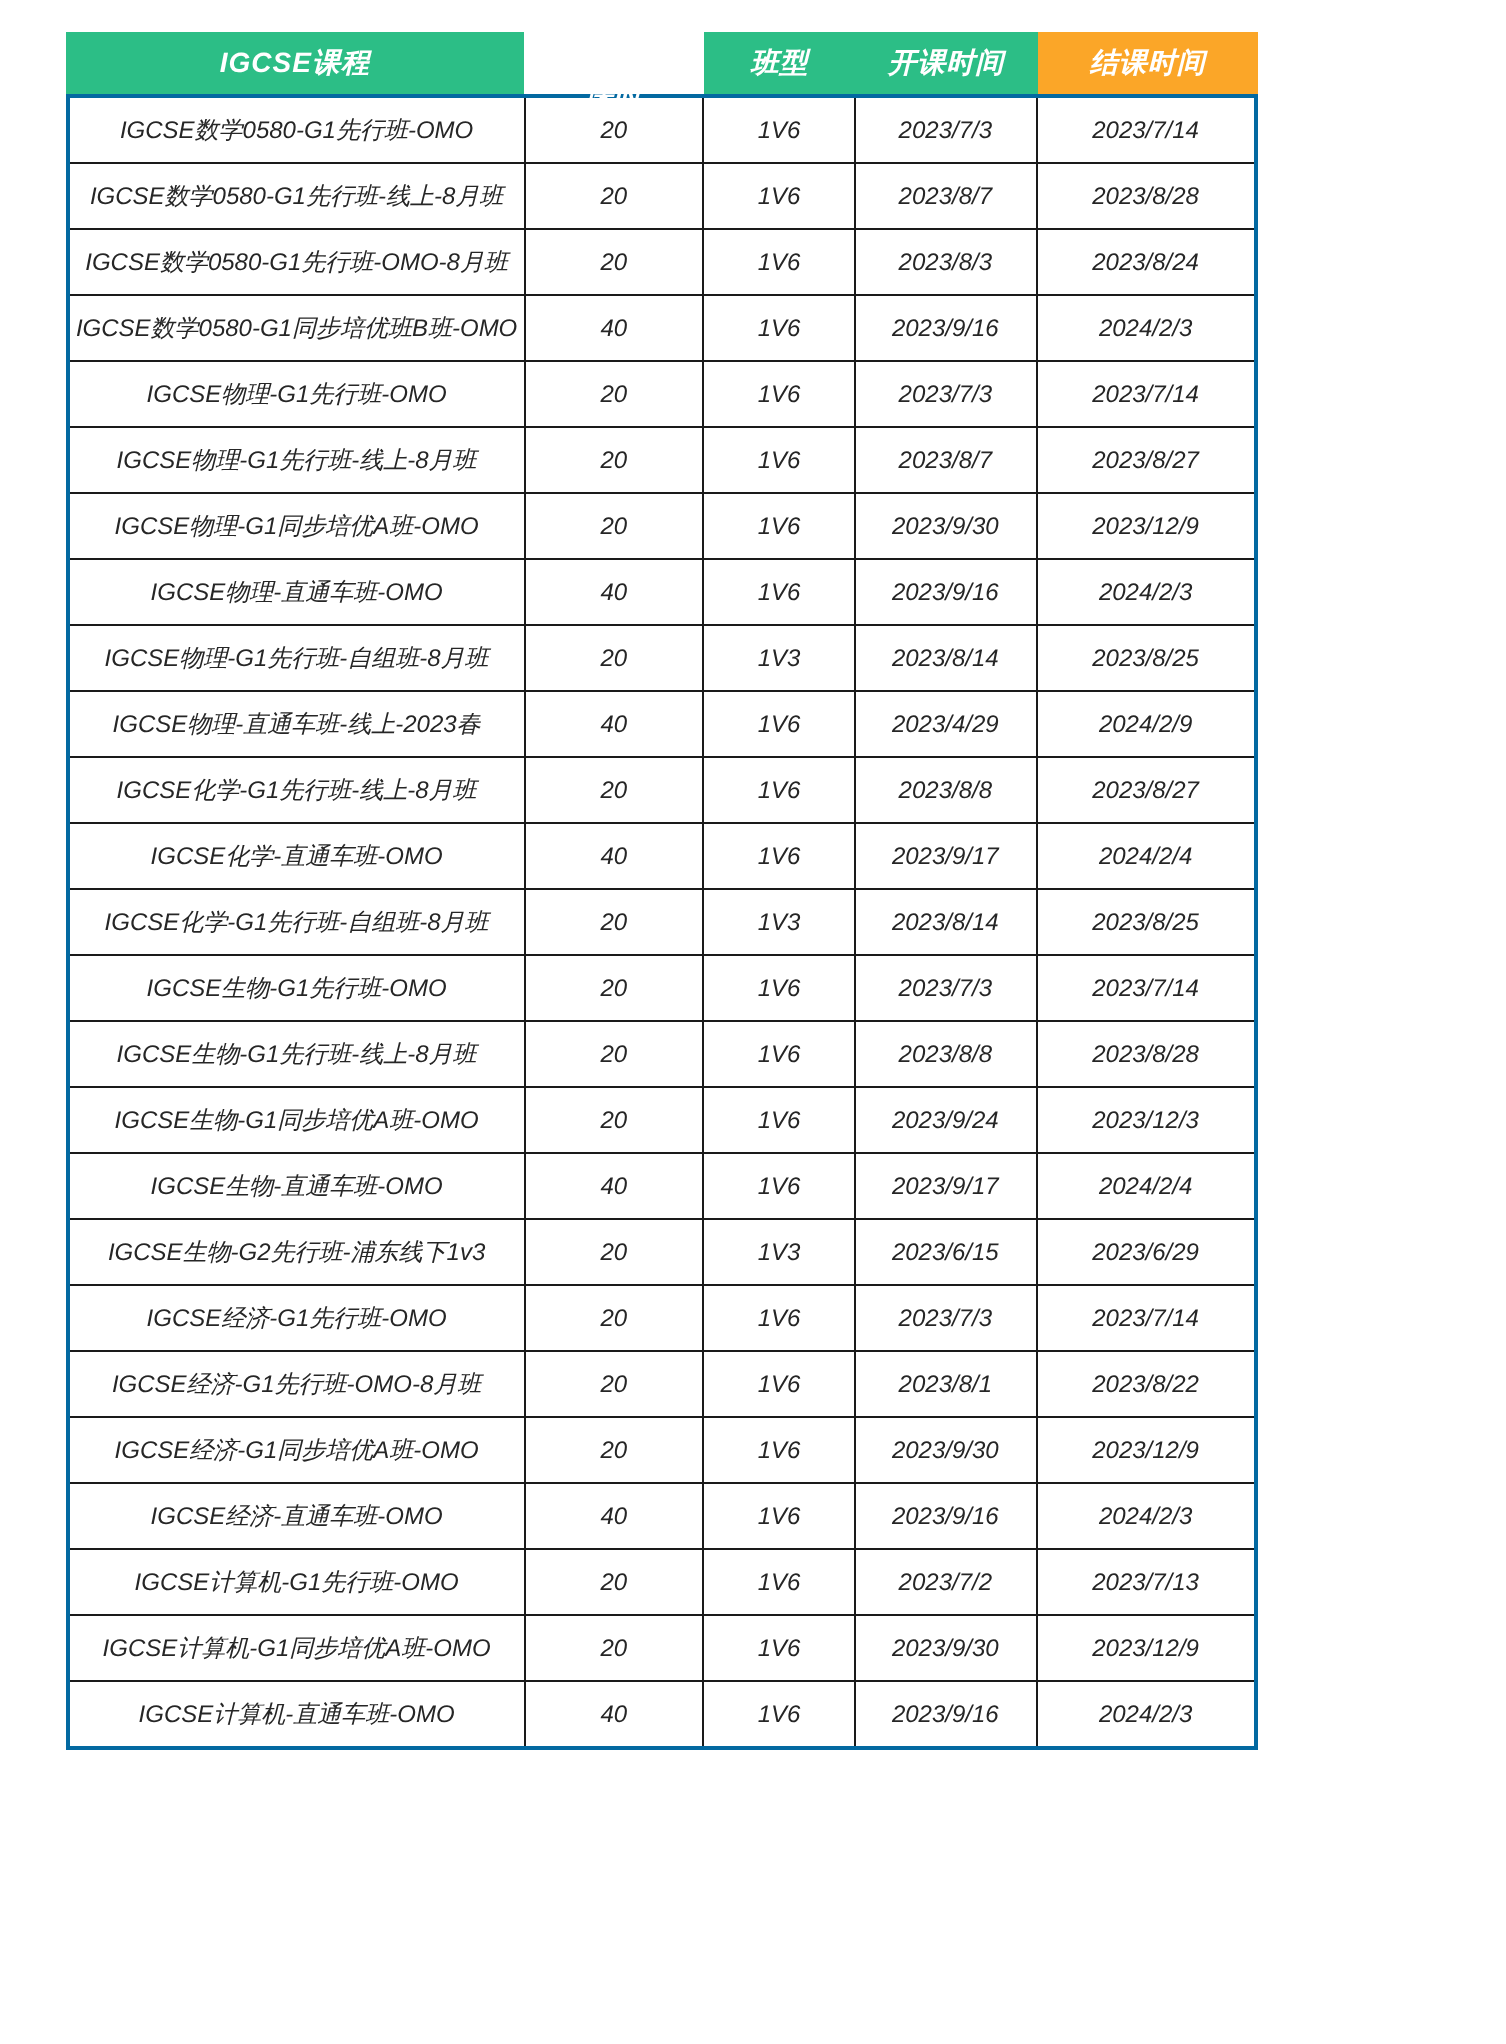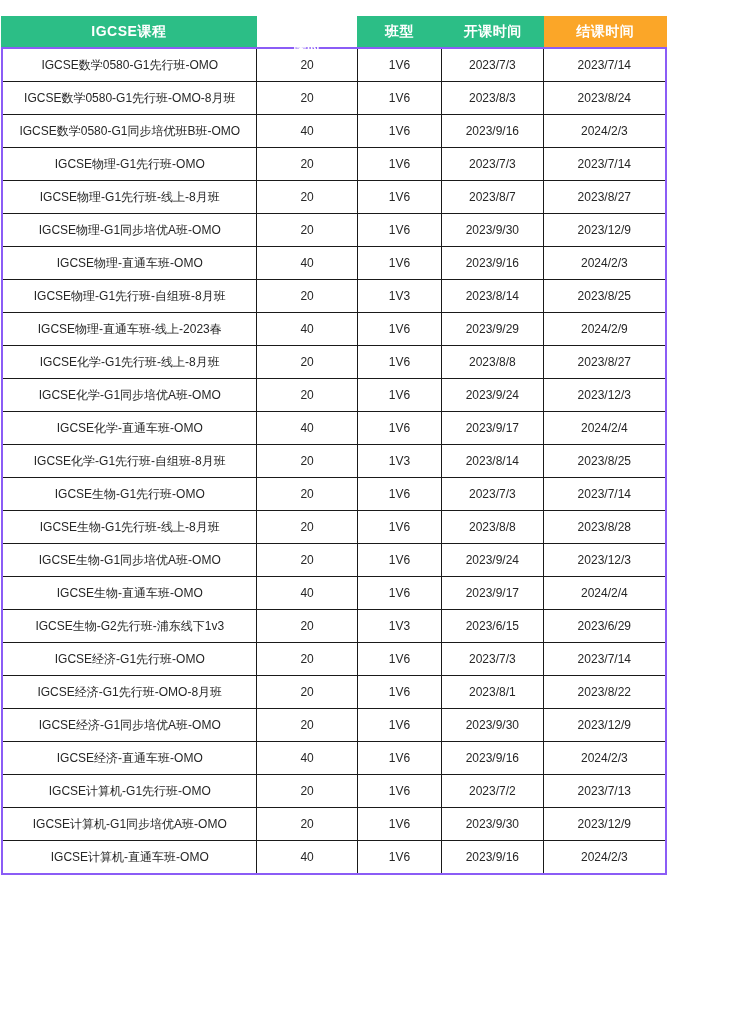--- a/index.html
+++ b/index.html
@@ -10,23 +10,24 @@
   }
   .page {
     position: relative;
     width: 753px;
     height: 1022px;
     background: #ffffff;
     overflow: hidden;
   }
   .table-wrap {
     position: absolute;
-    left: 1px;
+    left: 33px;
     top: 16px;
-    width: 666px;
+    width: 596px;
+    font-style: italic;
   }
   
   .hdr {
     display: flex;
     width: 100%;
     height: 31px;
   }
   .hcell {
     display: flex;
     align-items: center;
@@ -42,21 +43,21 @@
   .c0 { width: 38.4%; }
   .c1 { width: 15.1%; margin-top: 32px; }
   .c2 { width: 12.7%; }
   .c3 { width: 15.3%; }
   .c4 { width: 18.5%; }
   
   table.tbl {
     width: 100%;
     border-collapse: collapse;
     table-layout: fixed;
-    border: 2px solid #8b5cf6;
+    border: 2px solid #0369a1;
   }
   table.tbl td {
     border: 1px solid #1a1a1a;
     height: 32px;
     padding: 0 2px;
     text-align: center;
     vertical-align: middle;
     font-size: 12px;
     color: #262626;
     white-space: nowrap;
@@ -87,20 +88,27 @@
       </colgroup>
       <tbody id="tbody">
           <tr>
             <td>IGCSE数学0580-G1先行班-OMO</td>
             <td>20</td>
             <td>1V6</td>
             <td>2023/7/3</td>
             <td>2023/7/14</td>
           </tr>
           <tr>
+            <td>IGCSE数学0580-G1先行班-线上-8月班</td>
+            <td>20</td>
+            <td>1V6</td>
+            <td>2023/8/7</td>
+            <td>2023/8/28</td>
+          </tr>
+          <tr>
             <td>IGCSE数学0580-G1先行班-OMO-8月班</td>
             <td>20</td>
             <td>1V6</td>
             <td>2023/8/3</td>
             <td>2023/8/24</td>
           </tr>
           <tr>
             <td>IGCSE数学0580-G1同步培优班B班-OMO</td>
             <td>40</td>
             <td>1V6</td>
@@ -139,36 +147,29 @@
             <td>IGCSE物理-G1先行班-自组班-8月班</td>
             <td>20</td>
             <td>1V3</td>
             <td>2023/8/14</td>
             <td>2023/8/25</td>
           </tr>
           <tr>
             <td>IGCSE物理-直通车班-线上-2023春</td>
             <td>40</td>
             <td>1V6</td>
-            <td>2023/9/29</td>
+            <td>2023/4/29</td>
             <td>2024/2/9</td>
           </tr>
           <tr>
             <td>IGCSE化学-G1先行班-线上-8月班</td>
             <td>20</td>
             <td>1V6</td>
             <td>2023/8/8</td>
             <td>2023/8/27</td>
-          </tr>
-          <tr>
-            <td>IGCSE化学-G1同步培优A班-OMO</td>
-            <td>20</td>
-            <td>1V6</td>
-            <td>2023/9/24</td>
-            <td>2023/12/3</td>
           </tr>
           <tr>
             <td>IGCSE化学-直通车班-OMO</td>
             <td>40</td>
             <td>1V6</td>
             <td>2023/9/17</td>
             <td>2024/2/4</td>
           </tr>
           <tr>
             <td>IGCSE化学-G1先行班-自组班-8月班</td>

